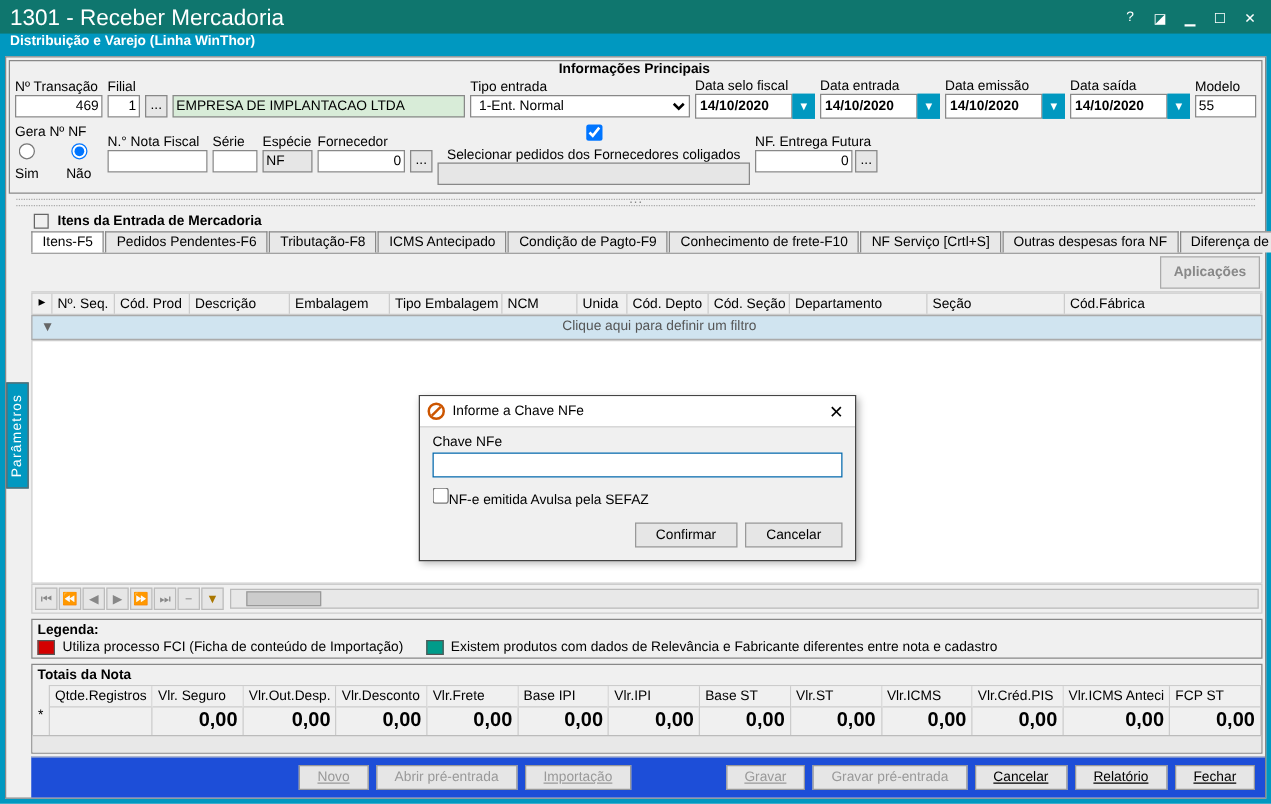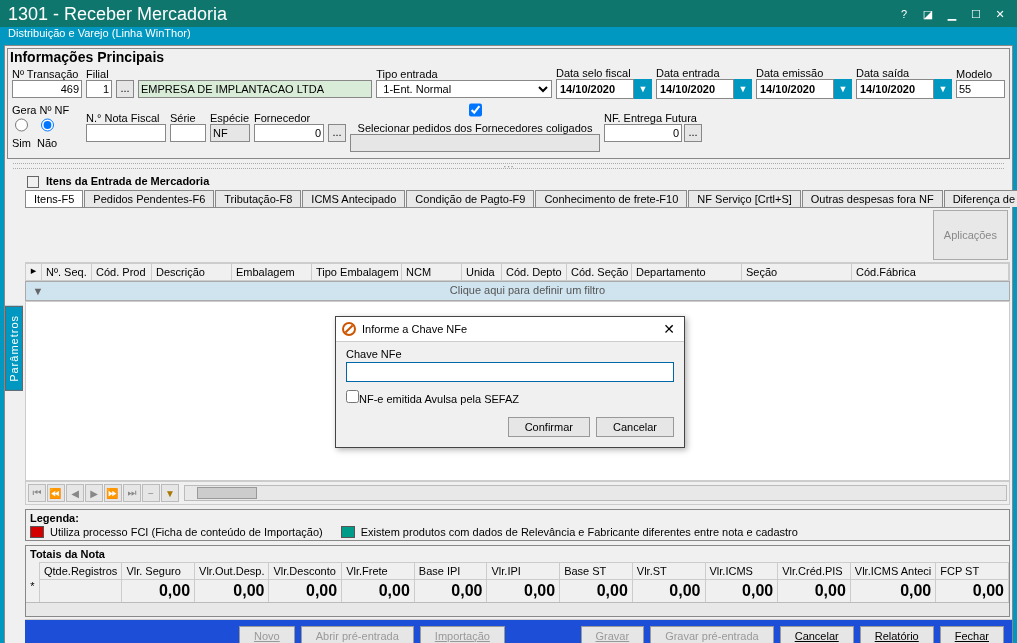--- a/index.html
+++ b/index.html
@@ -2,48 +2,48 @@
 <html><head>
 <meta charset="utf-8">
 <style>
 * { box-sizing: border-box; margin: 0; padding: 0; font-family: Tahoma, Arial, sans-serif; font-size: 11px; }
 body { background: #0098c0; width: 1017px; height: 643px; overflow: hidden; position: relative; }
 .window { position: absolute; inset: 0; display: flex; flex-direction: column; }
 .titlebar { background: #0f766e; color: #fff; padding: 4px 8px 2px 8px; display: flex; align-items: center; }
 .titlebar .title { font-size: 18px; font-weight: normal; flex: 1; }
 .titlebar .controls { display: flex; gap: 6px; font-size: 16px; }
 .titlebar .controls span { cursor: pointer; width: 18px; text-align: center; }
-.subtitle { background: #0098c0; color: #fff; padding: 0 8px 6px 8px; font-weight: normal; font-size: 11px; }
+.subtitle { background: #0098c0; color: #fff; padding: 0 8px 6px 8px; font-weight: bold; font-size: 11px; }
 .content { background: #f0f0f0; flex: 1; margin: 0 4px 4px 4px; border: 1px solid #888; display: flex; flex-direction: column; position: relative; }
 .fieldset { border: 1px solid #888; margin: 2px; padding: 2px 4px 4px 4px; }
-.fieldset-title { font-weight: bold; font-size: 14px; margin: -2px 0 2px -2px; }
+.fieldset-title { font-weight: bold; font-size: 11px; margin: -2px 0 2px -2px; text-align: center; }
 .row { display: flex; align-items: center; gap: 4px; margin-bottom: 2px; flex-wrap: nowrap; }
 .field { display: flex; flex-direction: column; }
 .field label { font-size: 11px; }
 .field input, .field select { border: 1px solid #888; background: #fff; height: 18px; padding: 0 2px; font-size: 11px; }
 .field .value-input { text-align: right; }
 input[type=text] { border: 1px solid #888; background: #fff; height: 18px; padding: 0 2px; }
 select { border: 1px solid #888; background: #fff; height: 20px; padding: 0 2px; }
 .small-btn { width: 18px; height: 18px; border: 1px solid #888; background: #e6e6e6; text-align: center; line-height: 14px; cursor: pointer; font-size: 11px; }
 .date-picker { display: flex; }
 .date-picker input { border: 1px solid #888; width: 78px; height: 20px; padding: 0 3px; font-weight: bold; }
 .date-picker .drop { width: 18px; height: 20px; background: #0098c0; color: #fff; text-align: center; line-height: 18px; border: 1px solid #0098c0; cursor: pointer; font-size: 9px; }
-.radio-group { display: flex; align-items: center; gap: 6px; }
+.radio-group { display: flex; align-items: center; gap: 22px; }
 .checkbox-label { display: flex; align-items: center; gap: 3px; flex-direction: column; }
 .side-tab { position: absolute; left: 0; top: 260px; writing-mode: vertical-rl; transform: rotate(180deg); background: #0098c0; color: #fff; padding: 8px 2px; font-size: 11px; letter-spacing: 1px; border: 1px solid #666; cursor: pointer; }
 .section-sep { height: 6px; background: #f0f0f0; border-top: 1px dotted #aaa; border-bottom: 1px dotted #aaa; margin: 2px 8px; position: relative; }
 .section-sep::after { content: "···"; position: absolute; left: 50%; top: -4px; transform: translateX(-50%); color: #888; }
 .items-area { margin: 2px 2px 2px 20px; flex: 1; display: flex; flex-direction: column; }
 .items-header { font-weight: bold; font-size: 11px; padding: 2px; }
 .detach-icon { display: inline-block; width: 12px; height: 12px; border: 1px solid #666; margin-right: 4px; vertical-align: middle; cursor: pointer; }
 .tabs { display: flex; align-items: center; border-bottom: 1px solid #888; background: #f0f0f0; }
 .tab { border: 1px solid #888; border-bottom: none; padding: 2px 8px; background: #e8e8e8; margin-right: 1px; cursor: pointer; white-space: nowrap; font-size: 11px; }
 .tab.active { background: #fff; }
 .app-btn-row { display: flex; justify-content: flex-end; padding: 2px; border-bottom: 1px solid #ccc; }
-.app-btn { border: 1px solid #aaa; background: #e8e8e8; padding: 18px 10px; color: #888; cursor: default; }
+.app-btn { border: 1px solid #aaa; background: #e8e8e8; padding: 6px 10px; color: #888; cursor: default; font-weight: bold; }
 .grid-header { display: flex; background: #f0f0f0; border: 1px solid #ccc; }
 .grid-header .col { padding: 2px 4px; border-right: 1px solid #ccc; white-space: nowrap; font-size: 11px; }
 .filter-row { background: #d0e4f0; border: 1px solid #aaa; text-align: center; padding: 2px; color: #555; font-size: 11px; }
 .filter-row .filter-icon { float: left; width: 12px; height: 12px; margin: 1px 4px; color: #666; }
 .grid-body { flex: 1; background: #fff; border: 1px solid #ccc; position: relative; min-height: 180px; }
 .no-data { position: absolute; left: 50%; top: 50%; transform: translate(-50%, -50%); color: #888; font-size: 11px; }
 .nav-bar { display: flex; align-items: center; gap: 1px; padding: 2px; border: 1px solid #ccc; background: #f0f0f0; }
 .nav-bar button { width: 18px; height: 18px; border: 1px solid #bbb; background: #e6e6e6; color: #888; font-size: 10px; cursor: pointer; }
 .nav-bar .filter-toggle { color: #aa7700; }
 .hscroll { flex: 1; height: 16px; background: #e8e8e8; border: 1px solid #bbb; margin-left: 4px; position: relative; }

